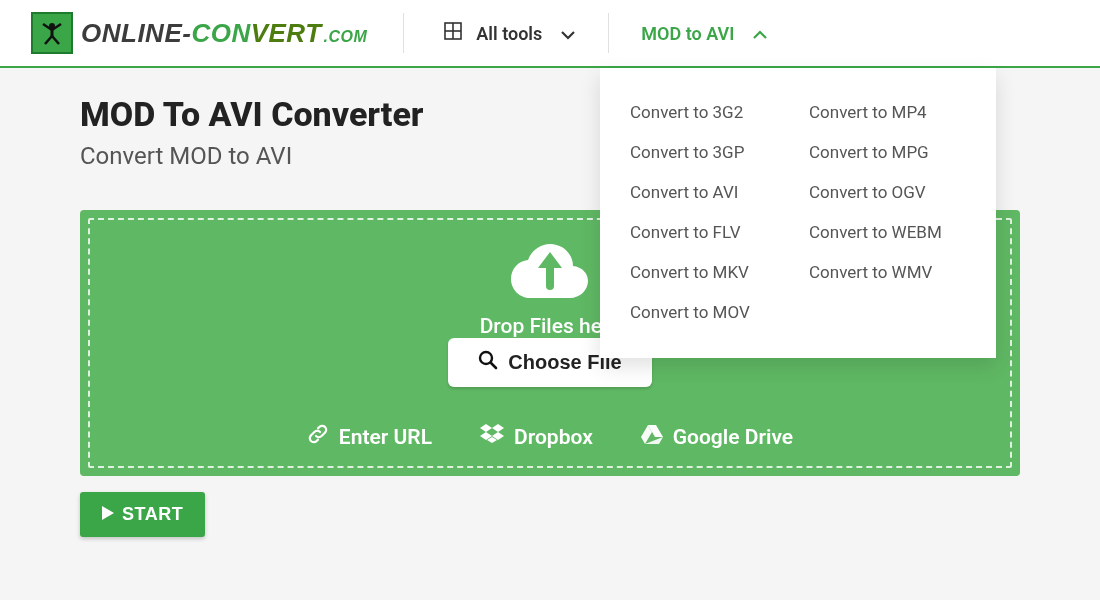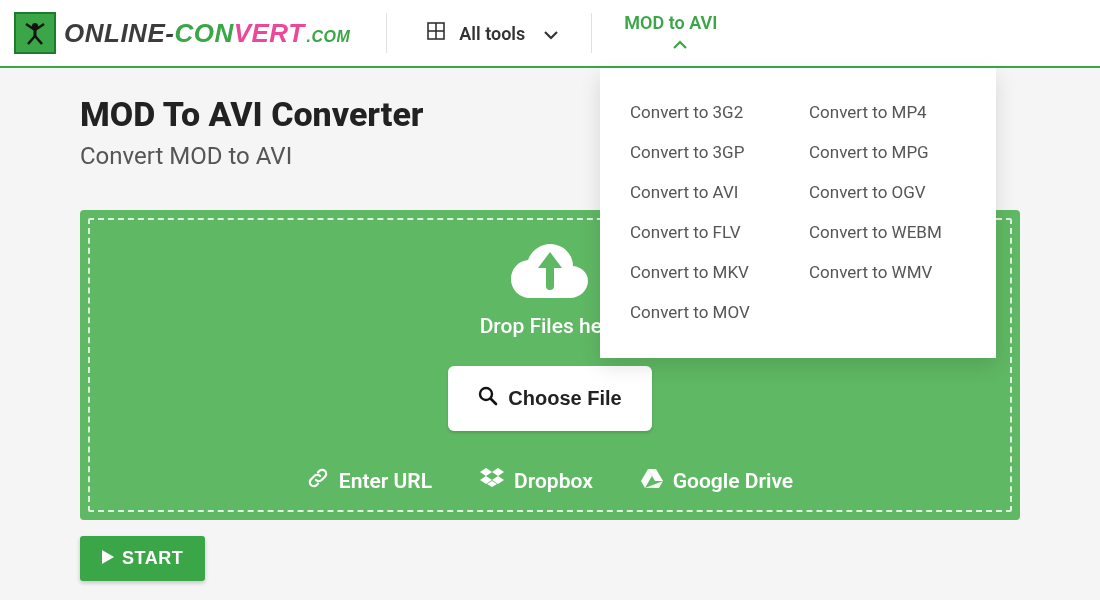--- a/index.html
+++ b/index.html
@@ -17,41 +17,41 @@
     background: #fff;
     height: 68px;
     display: flex;
     align-items: center;
     border-bottom: 2px solid #3aa648;
     position: relative;
   }
   .logo-wrap {
     display: flex;
     align-items: center;
-    padding-left: 14px;
+    padding-left: 31px;
     height: 100%;
   }
   .logo-badge {
     width: 42px; height: 42px;
     background: #3aa648;
     border: 2px solid #1e7a2c;
     display: flex; align-items: center; justify-content: center;
     margin-right: 8px;
   }
   .logo-badge svg { display:block; }
   .logo-text {
     display: flex; align-items: baseline;
     font-weight: 800;
     font-size: 26px;
     letter-spacing: 0.5px;
     font-family: Arial, sans-serif;
   }
   .logo-text .p1 { color: #3c3c3c; font-style: italic; }
   .logo-text .p2 { color: #3aa648; font-style: italic; }
-  .logo-text .p3 { color: #ec4899; font-style: italic; }
+  .logo-text .p3 { color: #4d7c0f; font-style: italic; }
   .logo-text .suf { color: #3aa648; font-size: 16px; margin-left: 2px; font-style: italic; font-weight:700; }
 
   .nav-sep {
     width: 1px; height: 60%; background: #e0e0e0;
     margin: 0 18px 0 36px;
   }
   .nav-item {
     display: flex; align-items: center;
     height: 100%;
     padding: 12px 22px;
@@ -62,21 +62,20 @@
     position: relative;
   }
   .nav-item .grid-icon { margin-right: 14px; }
   .nav-item .chev { margin-left: 18px; }
   .nav-sep2 {
     width: 1px; height: 60%; background: #e0e0e0;
     margin: 0 10px;
   }
   .nav-item.current {
     color: #3aa648;
-    flex-direction: column;
   }
 
   
   .dropdown {
     position: absolute;
     top: 68px;
     left: 600px;
     width: 396px;
     background: #fff;
     box-shadow: 0 8px 20px rgba(0,0,0,0.12);
@@ -136,30 +135,29 @@
 
   .cloud-icon {
     display: inline-block;
     margin-bottom: 6px;
   }
   .drop-text {
     font-size: 21px;
     font-weight: 500;
   }
   .choose-btn {
-    margin-top: 28px;
     display: inline-flex;
     align-items: center;
     background: #fff;
     color: #222;
     font-size: 20px;
     font-weight: 700;
     border: none;
     border-radius: 6px;
-    padding: 20px 30px;
+    padding: 12px 30px;
     cursor: pointer;
     box-shadow: 0 2px 3px rgba(0,0,0,0.15);
   }
   .choose-btn .mag { margin-right: 10px; }
 
   .source-row {
     margin-top: 36px;
     display: flex;
     justify-content: center;
     gap: 48px;

